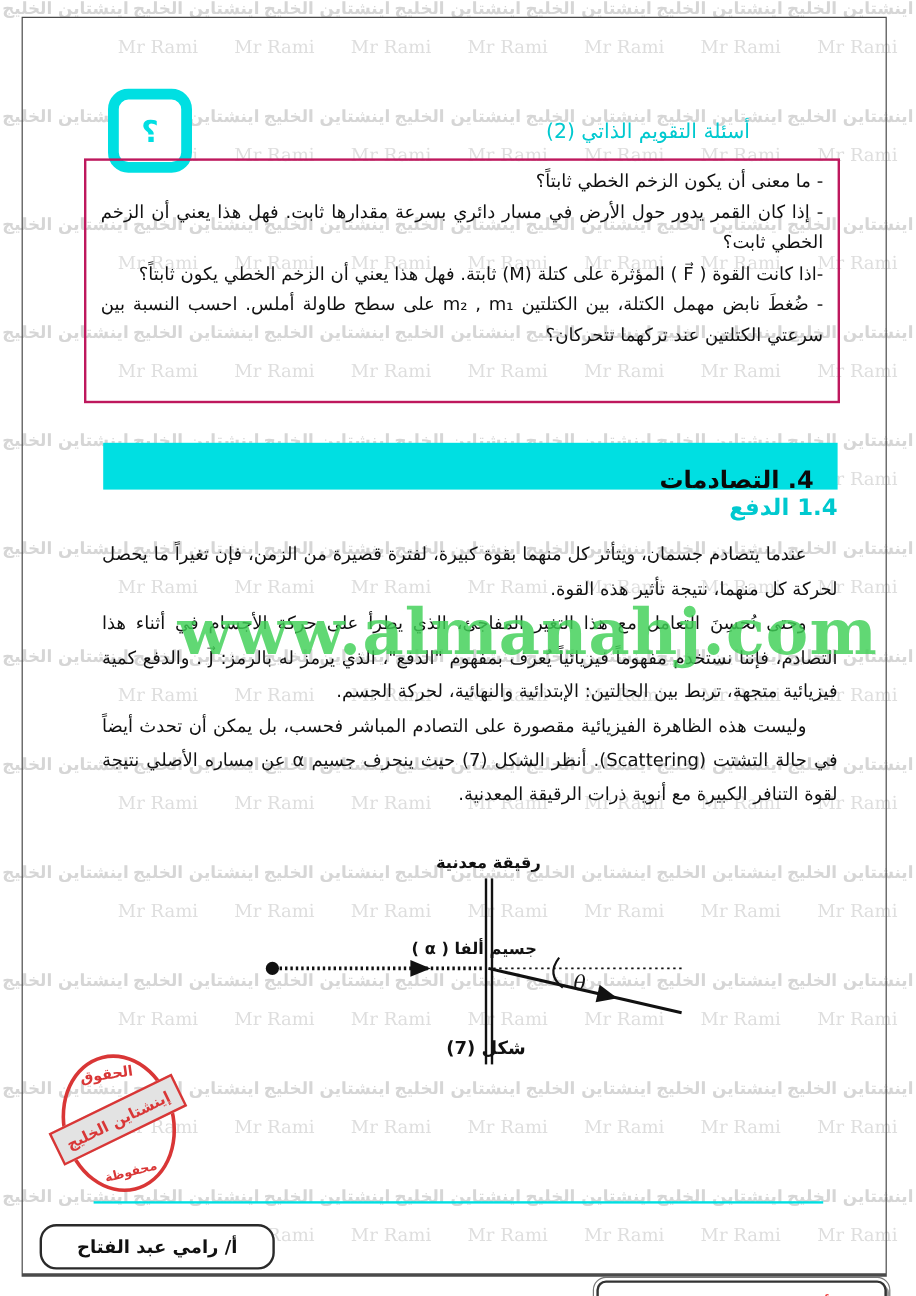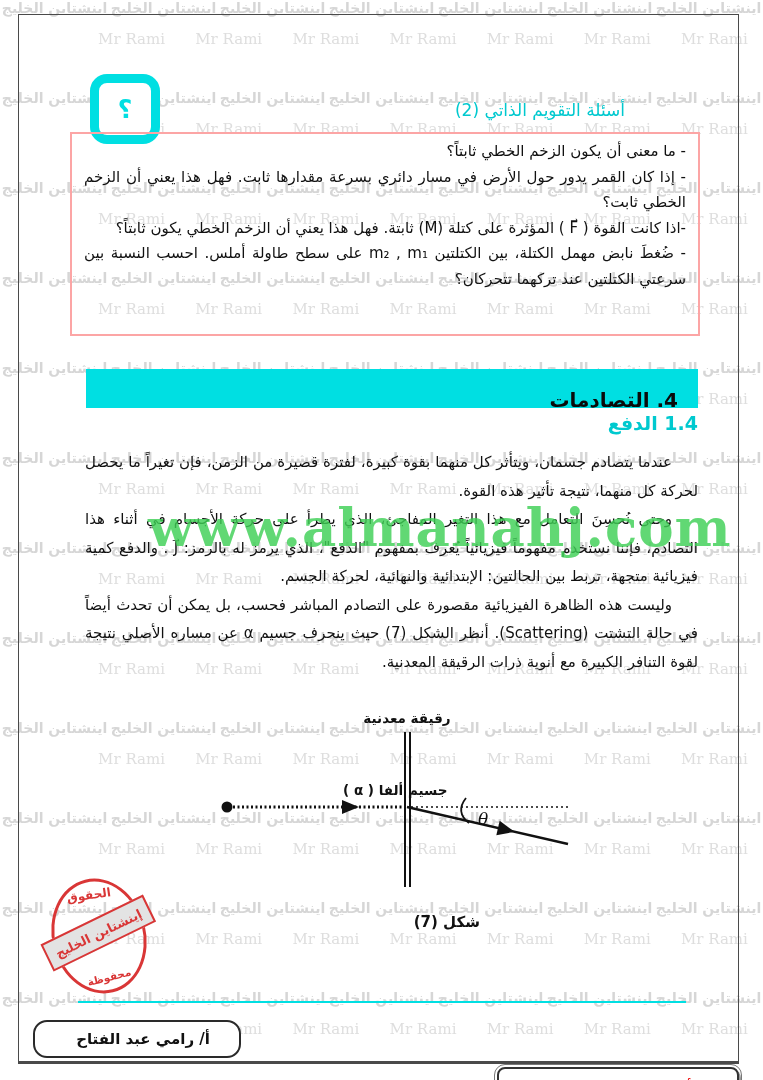--- a/index.html
+++ b/index.html
@@ -16,58 +16,58 @@
   .page-border{position:absolute;left:18px;top:14px;width:719px;height:1046px;
     border:1px solid #4a4a4a;border-bottom-width:3px;z-index:1;}
   
   .q-icon{position:absolute;left:90px;top:74px;width:52px;height:52px;z-index:2;
     border:9px solid #00dfe2;border-radius:17px;background:#fff;
     display:flex;align-items:center;justify-content:center;}
   .q-icon span{color:#00dfe2;font-size:25px;font-weight:bold;line-height:1;}
   .qa-title{position:absolute;left:380px;top:100px;width:320px;text-align:center;direction:rtl;
     color:#00c9cf;font-weight:normal;font-size:17px;z-index:2;}
   .q-box{position:absolute;left:70px;top:132px;width:602px;height:190px;z-index:2;
-    border:2px solid #fca5a5;padding:5px 12px;direction:rtl;text-align:justify;
+    border:2px solid #be185d;padding:5px 12px;direction:rtl;text-align:justify;
     font-size:15px;line-height:25.5px;font-weight:500;}
   .q-item{margin:0;}
   
   .banner{position:absolute;left:86px;top:369px;width:612px;height:39px;background:#00dfe2;z-index:2;
     direction:rtl;text-align:right;line-height:39px;padding:12px;box-sizing:border-box;}
   .banner span{font-size:20px;font-weight:bold;color:#0a0a0a;padding-right:8px;}
   .subsection{position:absolute;left:400px;top:412px;width:298px;text-align:right;direction:rtl;
     color:#00c9cf;font-weight:bold;font-size:19px;z-index:2;}
   .bodytext{position:absolute;left:85px;top:448px;width:613px;z-index:2;
     direction:rtl;text-align:justify;font-size:15px;line-height:28.5px;font-weight:500;}
   .bodytext p{margin:0;text-indent:26px;}
   
   .site-wm{position:absolute;left:148px;top:496px;width:480px;z-index:3;text-align:center;
     font-family:"DejaVu Serif",serif;font-weight:bold;font-size:53px;letter-spacing:1px;
     color:rgba(62,207,85,0.82);pointer-events:none;}
   
   .figure{position:absolute;left:60px;top:695px;z-index:2;}
-  .fig-caption{position:absolute;left:330px;top:913px;width:150px;z-index:2;
-    text-align:right;direction:rtl;font-weight:bold;font-size:15px;}
+  .fig-caption{position:absolute;left:330px;top:864px;width:150px;z-index:2;
+    text-align:center;direction:rtl;font-weight:bold;font-size:15px;}
   
   .stamp{position:absolute;left:52px;top:878px;width:94px;height:116px;z-index:4;
     transform:rotate(-14deg);}
   .stamp-ellipse{position:absolute;inset:0;border:3px solid #d93636;border-radius:50%;}
   .stamp-top{position:absolute;top:9px;left:0;right:0;text-align:center;color:#d93636;
     font-weight:bold;font-size:12px;transform:rotate(6deg);direction:rtl;}
   .stamp-band{position:absolute;top:40px;left:-10px;width:110px;height:26px;
     background:#e3e3e3;border:2px solid #d93636;transform:rotate(-12deg);
     display:flex;align-items:center;justify-content:center;color:#d93636;
     font-weight:bold;font-size:12.5px;direction:rtl;white-space:nowrap;}
   .stamp-bottom{position:absolute;bottom:10px;left:0;right:0;text-align:center;color:#d93636;
     font-weight:bold;font-size:10.5px;direction:rtl;}
   
   .footer-line{position:absolute;left:78px;top:1001px;width:608px;height:2px;background:#00dfe2;z-index:2;}
   .author-box{position:absolute;left:33px;top:1020px;width:192px;height:34px;z-index:2;
     background:#fff;border:2px solid #2a2a2a;border-radius:14px;
     display:flex;align-items:center;justify-content:center;direction:rtl;
-    font-weight:bold;font-size:15px;padding-left:12px;}
+    font-weight:bold;font-size:15px;}
   .series-box{position:absolute;left:497px;top:1067px;width:238px;height:38px;z-index:2;
     background:#fff;border:2px solid #333;border-radius:8px;
     outline:1px solid #777;outline-offset:2px;box-shadow:2px 3px 0 #9a9a9a;
     display:flex;align-items:center;justify-content:center;direction:rtl;
     color:#ee1111;font-weight:bold;font-size:15px;white-space:nowrap;}
 </style>
 </head>
 <body>
 
 <div class="canvas">

